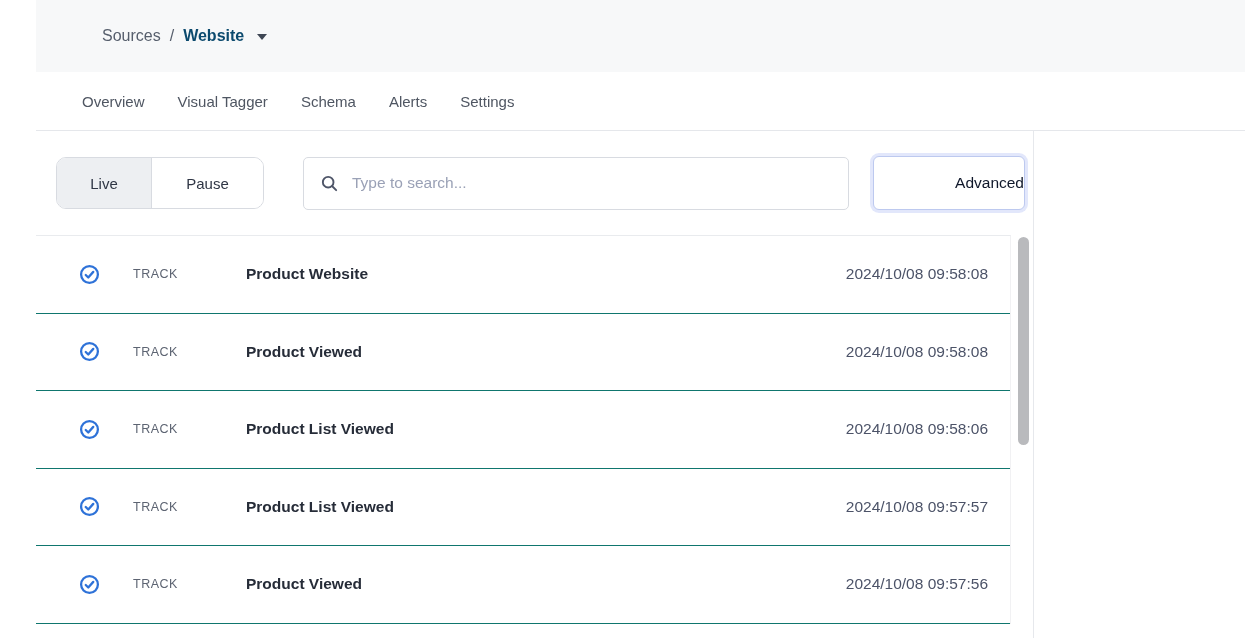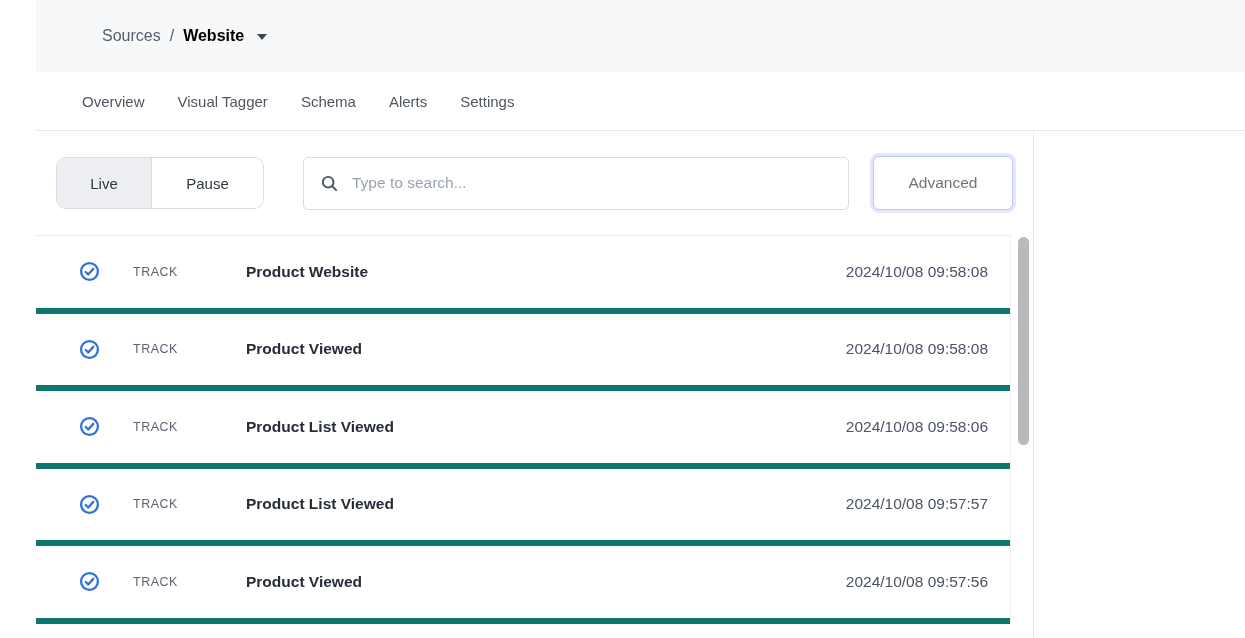--- a/index.html
+++ b/index.html
@@ -19,21 +19,21 @@
   
   .header-band {
     height: 72px; background: #f7f8f9;
     display: flex; align-items: center;
     padding-left: 66px; flex: none;
   }
   .breadcrumb { display: flex; align-items: center; font-size: 16px; }
   .crumb-link { color: #565e6c; text-decoration: none; cursor: pointer; }
   .crumb-sep { color: #565e6c; margin: 0 9px; }
   .source-switcher { display: flex; align-items: center; cursor: pointer; }
-  .crumb-current { color: #000000; font-weight: 700; text-align: right; }
+  .crumb-current { color: #0c4a6e; font-weight: 700; text-align: right; }
   .caret-down {
     width: 0; height: 0; margin-left: 13px; margin-top: 2px;
     border-left: 5px solid transparent;
     border-right: 5px solid transparent;
     border-top: 6px solid #3e4654;
   }
 
   
   .tabbar {
     height: 59px; background: #ffffff;
@@ -84,35 +84,35 @@
     display: flex; align-items: center; padding: 0 16px;
   }
   .searchbox svg { flex: none; margin-right: 13px; }
   .searchbox input {
     flex: 1; border: none; outline: none; background: transparent;
     font-family: inherit; font-size: 15.5px; color: #ef4444;
   }
   .searchbox input::placeholder { color: #9aa1b6; opacity: 1; }
 
   .advanced-btn {
-    width: 140px; height: 54px; margin-left: 24px; flex: none;
+    width: 152px; height: 54px; margin-left: 24px; flex: none;
     background: #ffffff; border: 1px solid #bdc9ef; border-radius: 6px;
     box-shadow: 0 0 0 3px rgba(122, 147, 235, 0.22);
-    font-family: inherit; font-size: 15.5px; color: #737373; cursor: pointer;
+    font-family: inherit; font-size: 15.5px; color: #0f172a; cursor: pointer; text-align: right;
   }
 
   
   .event-list {
     width: 975px; border-top: 1px solid #e9ebee;
     border-right: 1px solid #f1f1f3; background: #ffffff;
   }
   .event-row {
     height: 77.5px; display: flex; align-items: center;
     padding-left: 43px; padding-right: 22px;
-    border-bottom: 6px solid #0f766e; cursor: pointer; background: #ffffff;
+    border-bottom: 1px solid #0f766e; cursor: pointer; background: #ffffff;
   }
   .check-icon { width: 21px; height: 21px; flex: none; margin-right: 33px; display: flex; }
   .event-type {
     flex: 0 0 113px; font-size: 12.5px; letter-spacing: 0.5px;
     color: #5d6472;
   }
   .event-name { flex: 1; font-size: 15.5px; font-weight: 700; color: #262c38; }
   .event-time { font-size: 15.5px; color: #4c5368; }
 
   

